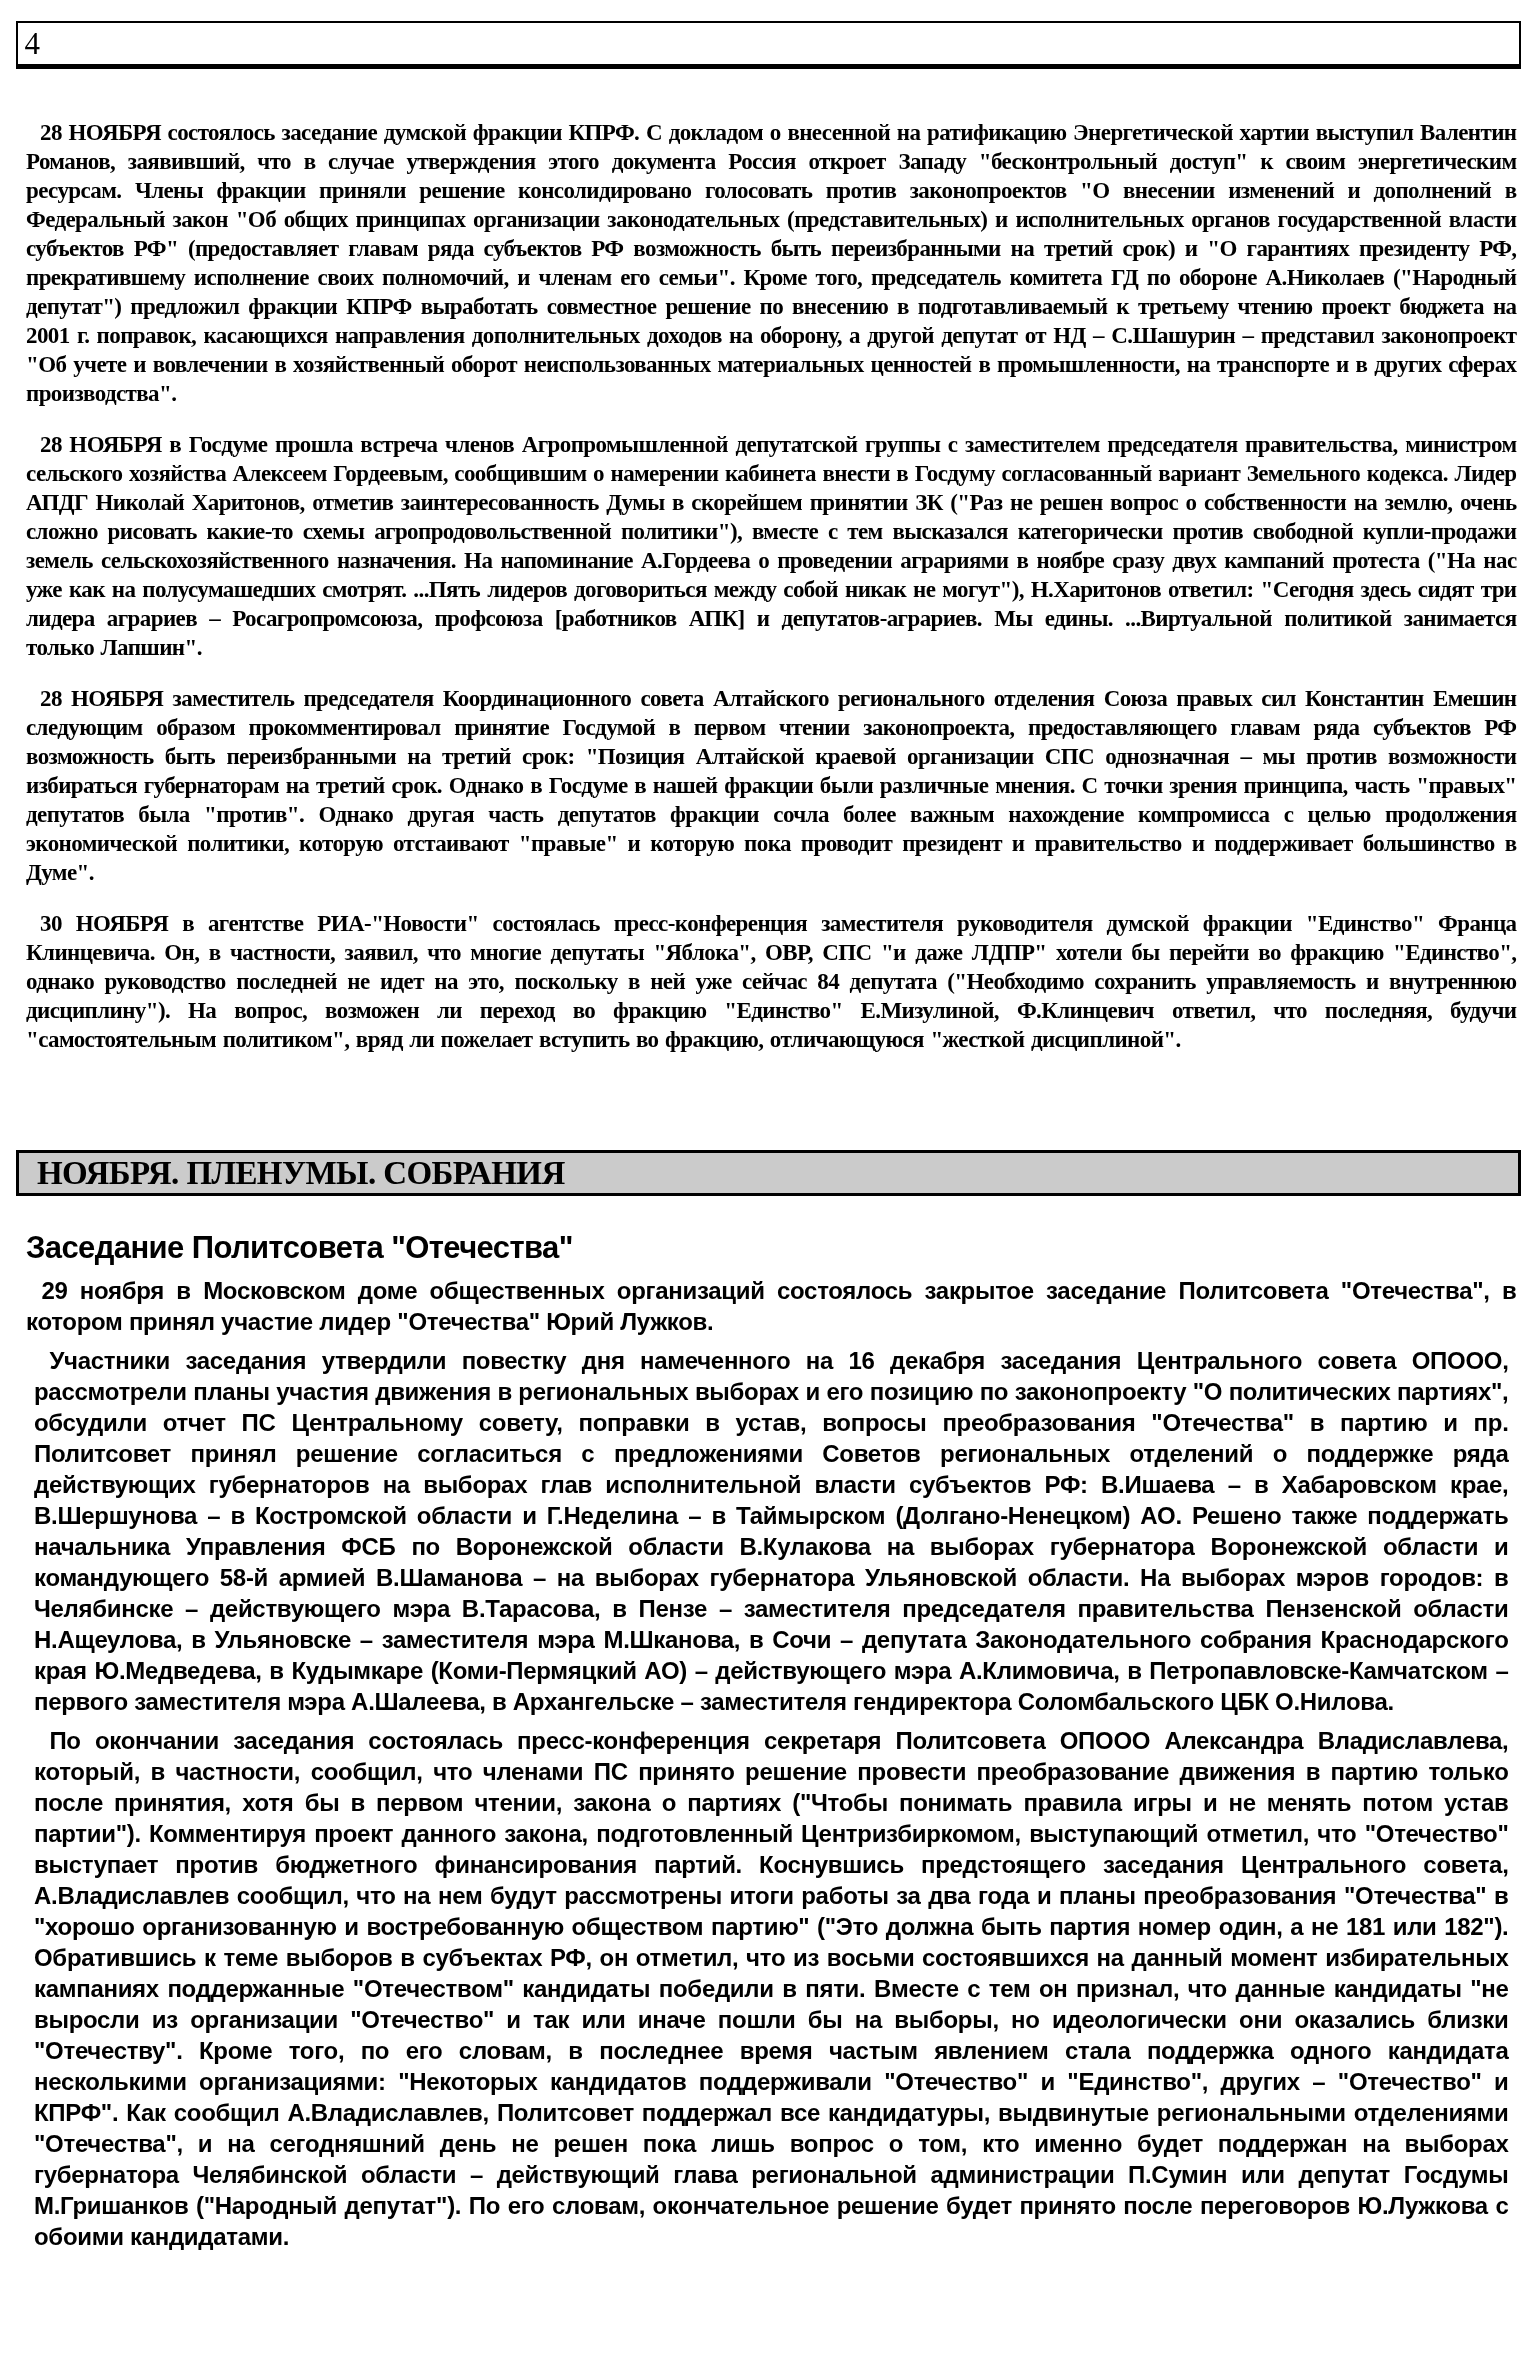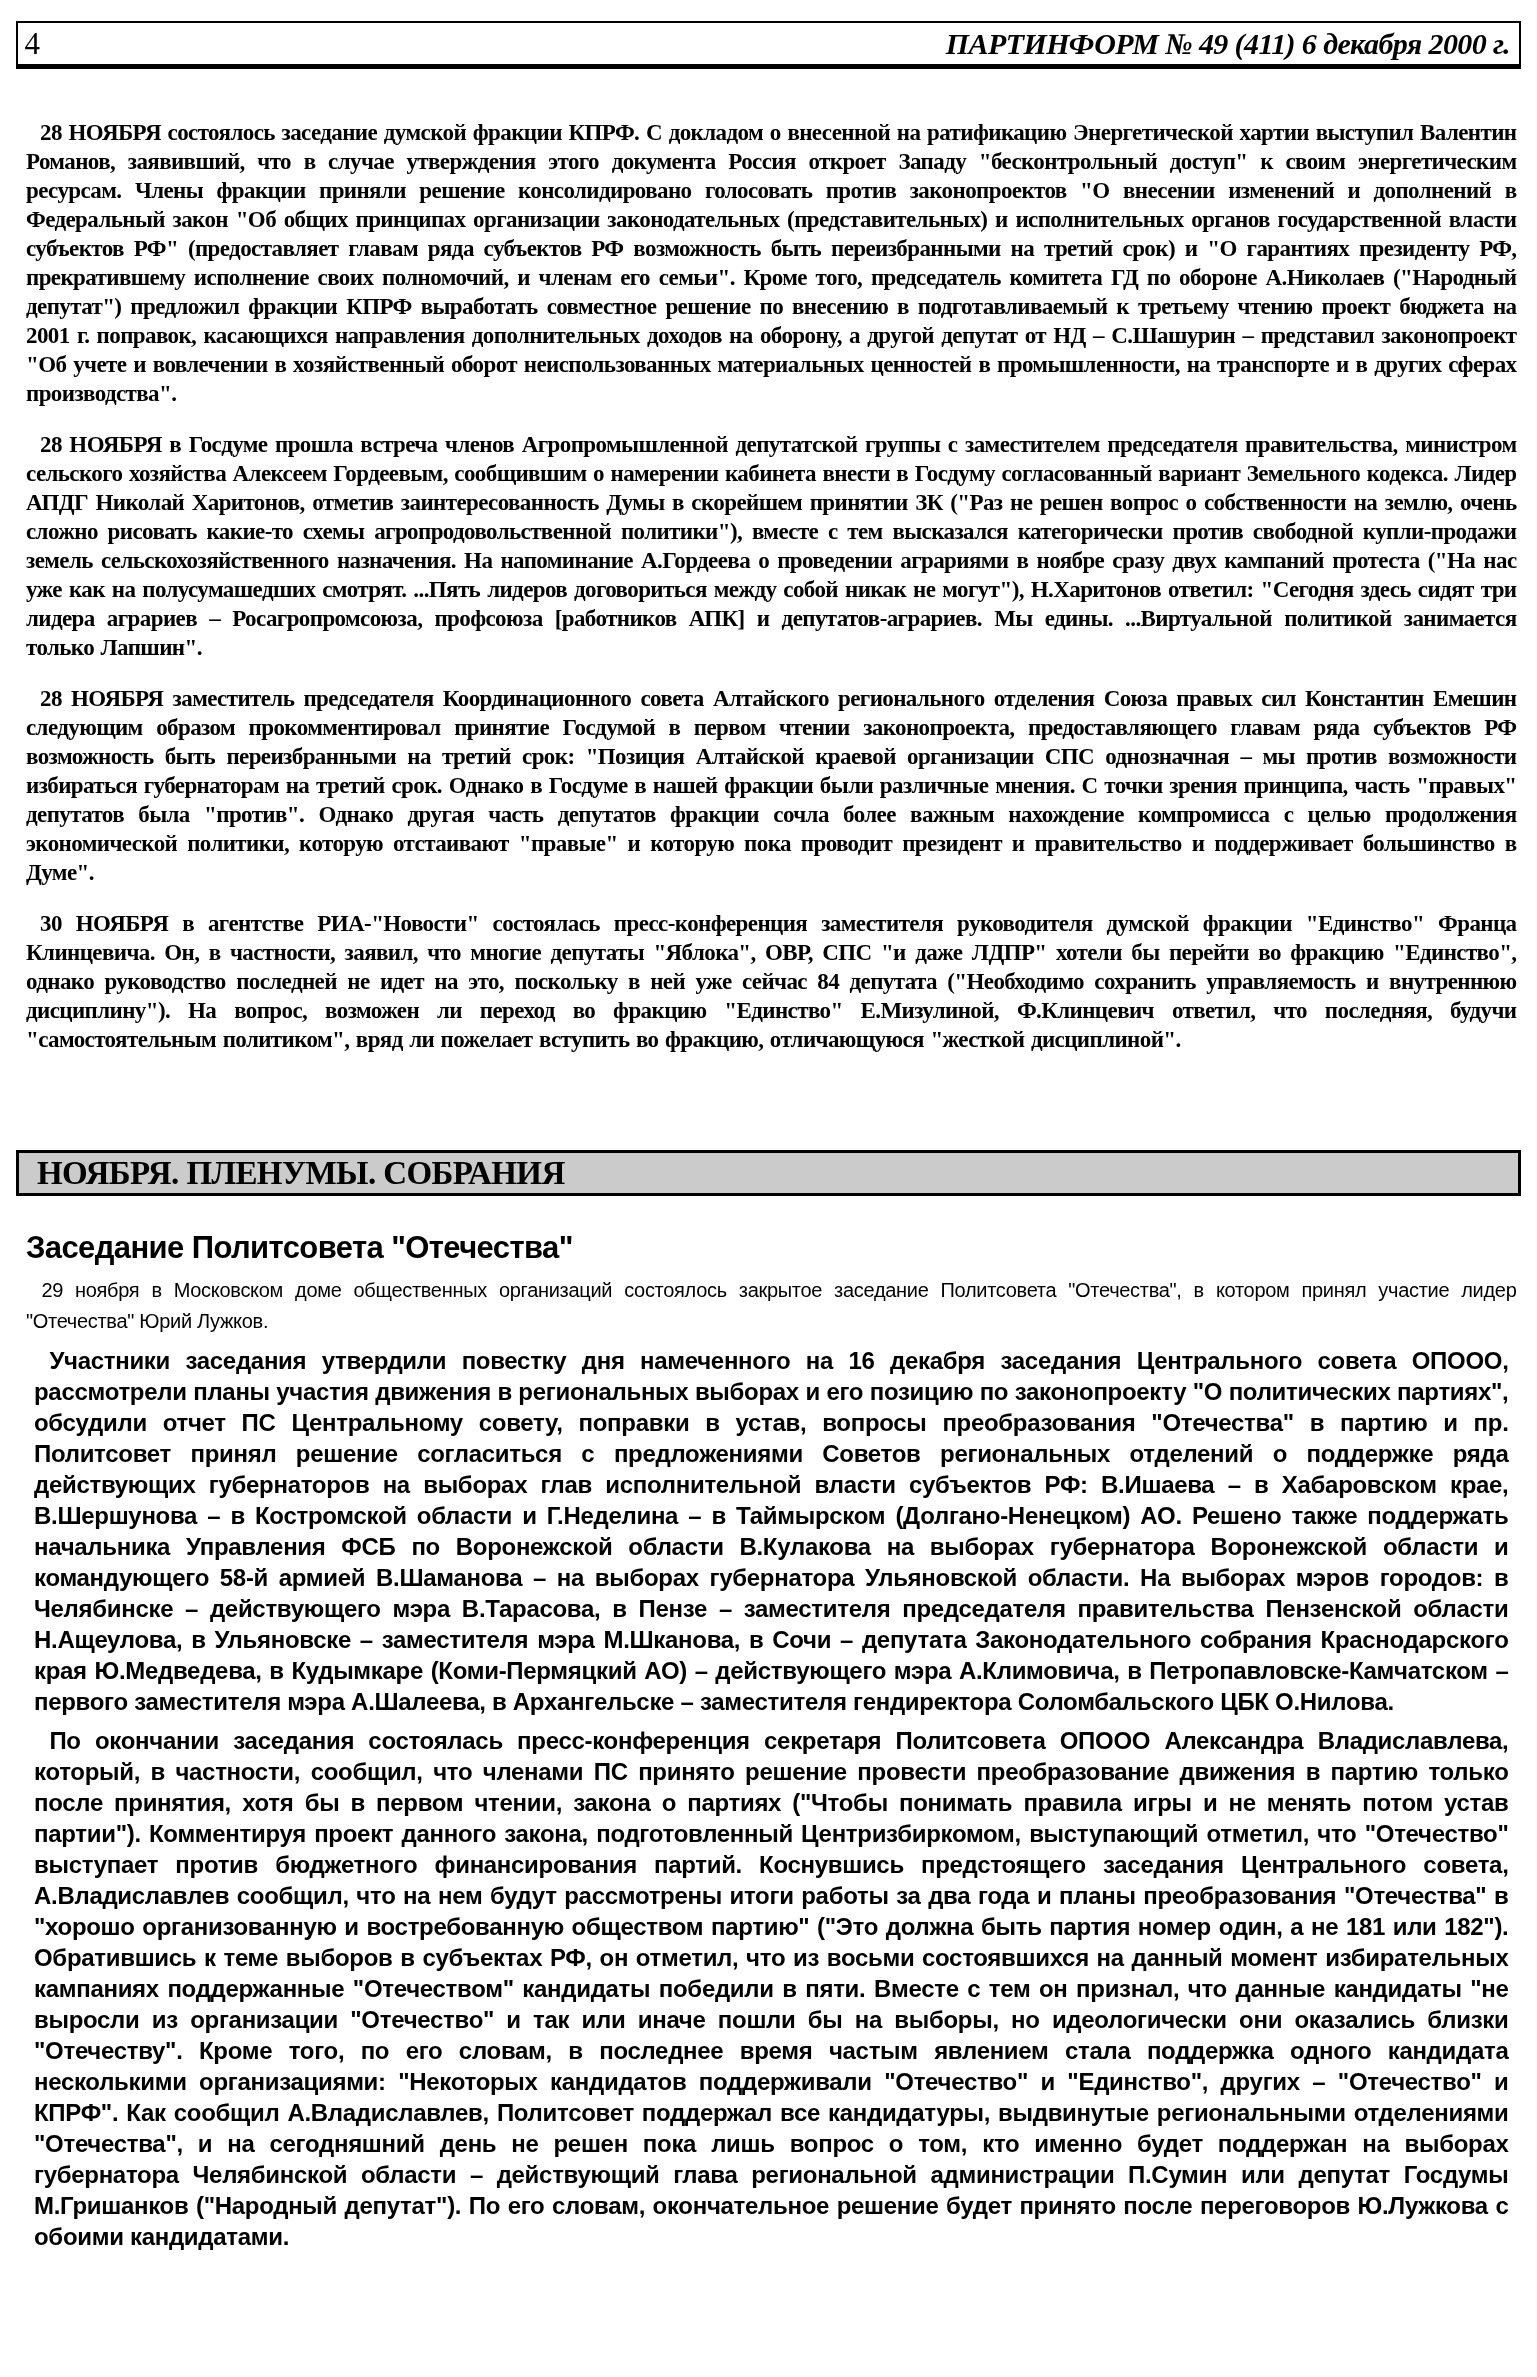--- a/index.html
+++ b/index.html
@@ -57,38 +57,37 @@
   
   .article{padding:0 20.5px 0 26px;}
   .article h2{
     margin:36px 0 0 0;
     font-family:"Liberation Sans","DejaVu Sans",sans-serif;
     font-weight:700;font-size:31px;line-height:1.05;letter-spacing:-0.6px;
   }
   .article .lead{
     margin:10.2px 0 0 0;
     font-family:"Liberation Sans","DejaVu Sans",sans-serif;
-    font-weight:400;font-size:20px;line-height:31px;
+    font-weight:700;font-size:24px;line-height:31px;
     letter-spacing:-0.3px;
     text-align:justify;text-indent:15.4px;
   }
   .article .bodypar{
     margin:8px;
     font-family:"Liberation Sans","DejaVu Sans",sans-serif;
     font-weight:700;font-size:24px;line-height:31px;
     letter-spacing:-0.3px;
     text-align:justify;text-indent:15.4px;
   }
 </style>
 </head>
 <body>
 
 <div class="runhead">
   <span class="pagenum">4</span>
-  <span class="jtitle">ПАРТИНФОРМ № 49 (411) 6 декабря 2000 г.</span>
 </div>
 
 <div class="content news">
   <p>28 НОЯБРЯ состоялось заседание думской фракции КПРФ. С докладом о внесенной на ратификацию Энергетической хартии выступил Валентин Романов, заявивший, что в случае утверждения этого документа Россия откроет Западу "бесконтрольный доступ" к своим энергетическим ресурсам. Члены фракции приняли решение консолидировано голосовать против законопроектов "О внесении изменений и дополнений в Федеральный закон "Об общих принципах организации законодательных (представительных) и исполнительных органов государственной власти субъектов РФ" (предоставляет главам ряда субъектов РФ возможность быть переизбранными на третий срок) и "О гарантиях президенту РФ, прекратившему исполнение своих полномочий, и членам его семьи". Кроме того, председатель комитета ГД по обороне А.Николаев ("Народный депутат") предложил фракции КПРФ выработать совместное решение по внесению в подготавливаемый к третьему чтению проект бюджета на 2001 г. поправок, касающихся направления дополнительных доходов на оборону, а другой депутат от НД – С.Шашурин – представил законопроект "Об учете и вовлечении в хозяйственный оборот неиспользованных материальных ценностей в промышленности, на транспорте и в других сферах производства".</p>
   <p>28 НОЯБРЯ в Госдуме прошла встреча членов Агропромышленной депутатской группы с заместителем председателя правительства, министром сельского хозяйства Алексеем Гордеевым, сообщившим о намерении кабинета внести в Госдуму согласованный вариант Земельного кодекса. Лидер АПДГ Николай Харитонов, отметив заинтересованность Думы в скорейшем принятии ЗК ("Раз не решен вопрос о собственности на землю, очень сложно рисовать какие-то схемы агропродовольственной политики"), вместе с тем высказался категорически против свободной купли-продажи земель сельскохозяйственного назначения. На напоминание А.Гордеева о проведении аграриями в ноябре сразу двух кампаний протеста ("На нас уже как на полусумашедших смотрят. ...Пять лидеров договориться между собой никак не могут"), Н.Харитонов ответил: "Сегодня здесь сидят три лидера аграриев – Росагропромсоюза, профсоюза [работников АПК] и депутатов-аграриев. Мы едины. ...Виртуальной политикой занимается только Лапшин".</p>
   <p>28 НОЯБРЯ заместитель председателя Координационного совета Алтайского регионального отделения Союза правых сил Константин Емешин следующим образом прокомментировал принятие Госдумой в первом чтении законопроекта, предоставляющего главам ряда субъектов РФ возможность быть переизбранными на третий срок: "Позиция Алтайской краевой организации СПС однозначная – мы против возможности избираться губернаторам на третий срок. Однако в Госдуме в нашей фракции были различные мнения. С точки зрения принципа, часть "правых" депутатов была "против". Однако другая часть депутатов фракции сочла более важным нахождение компромисса с целью продолжения экономической политики, которую отстаивают "правые" и которую пока проводит президент и правительство и поддерживает большинство в Думе".</p>
   <p>30 НОЯБРЯ в агентстве РИА-"Новости" состоялась пресс-конференция заместителя руководителя думской фракции "Единство" Франца Клинцевича. Он, в частности, заявил, что многие депутаты "Яблока", ОВР, СПС "и даже ЛДПР" хотели бы перейти во фракцию "Единство", однако руководство последней не идет на это, поскольку в ней уже сейчас 84 депутата ("Необходимо сохранить управляемость и внутреннюю дисциплину"). На вопрос, возможен ли переход во фракцию "Единство" Е.Мизулиной, Ф.Клинцевич ответил, что последняя, будучи "самостоятельным политиком", вряд ли пожелает вступить во фракцию, отличающуюся "жесткой дисциплиной".</p>
 </div>
 
 <div class="section-banner">

